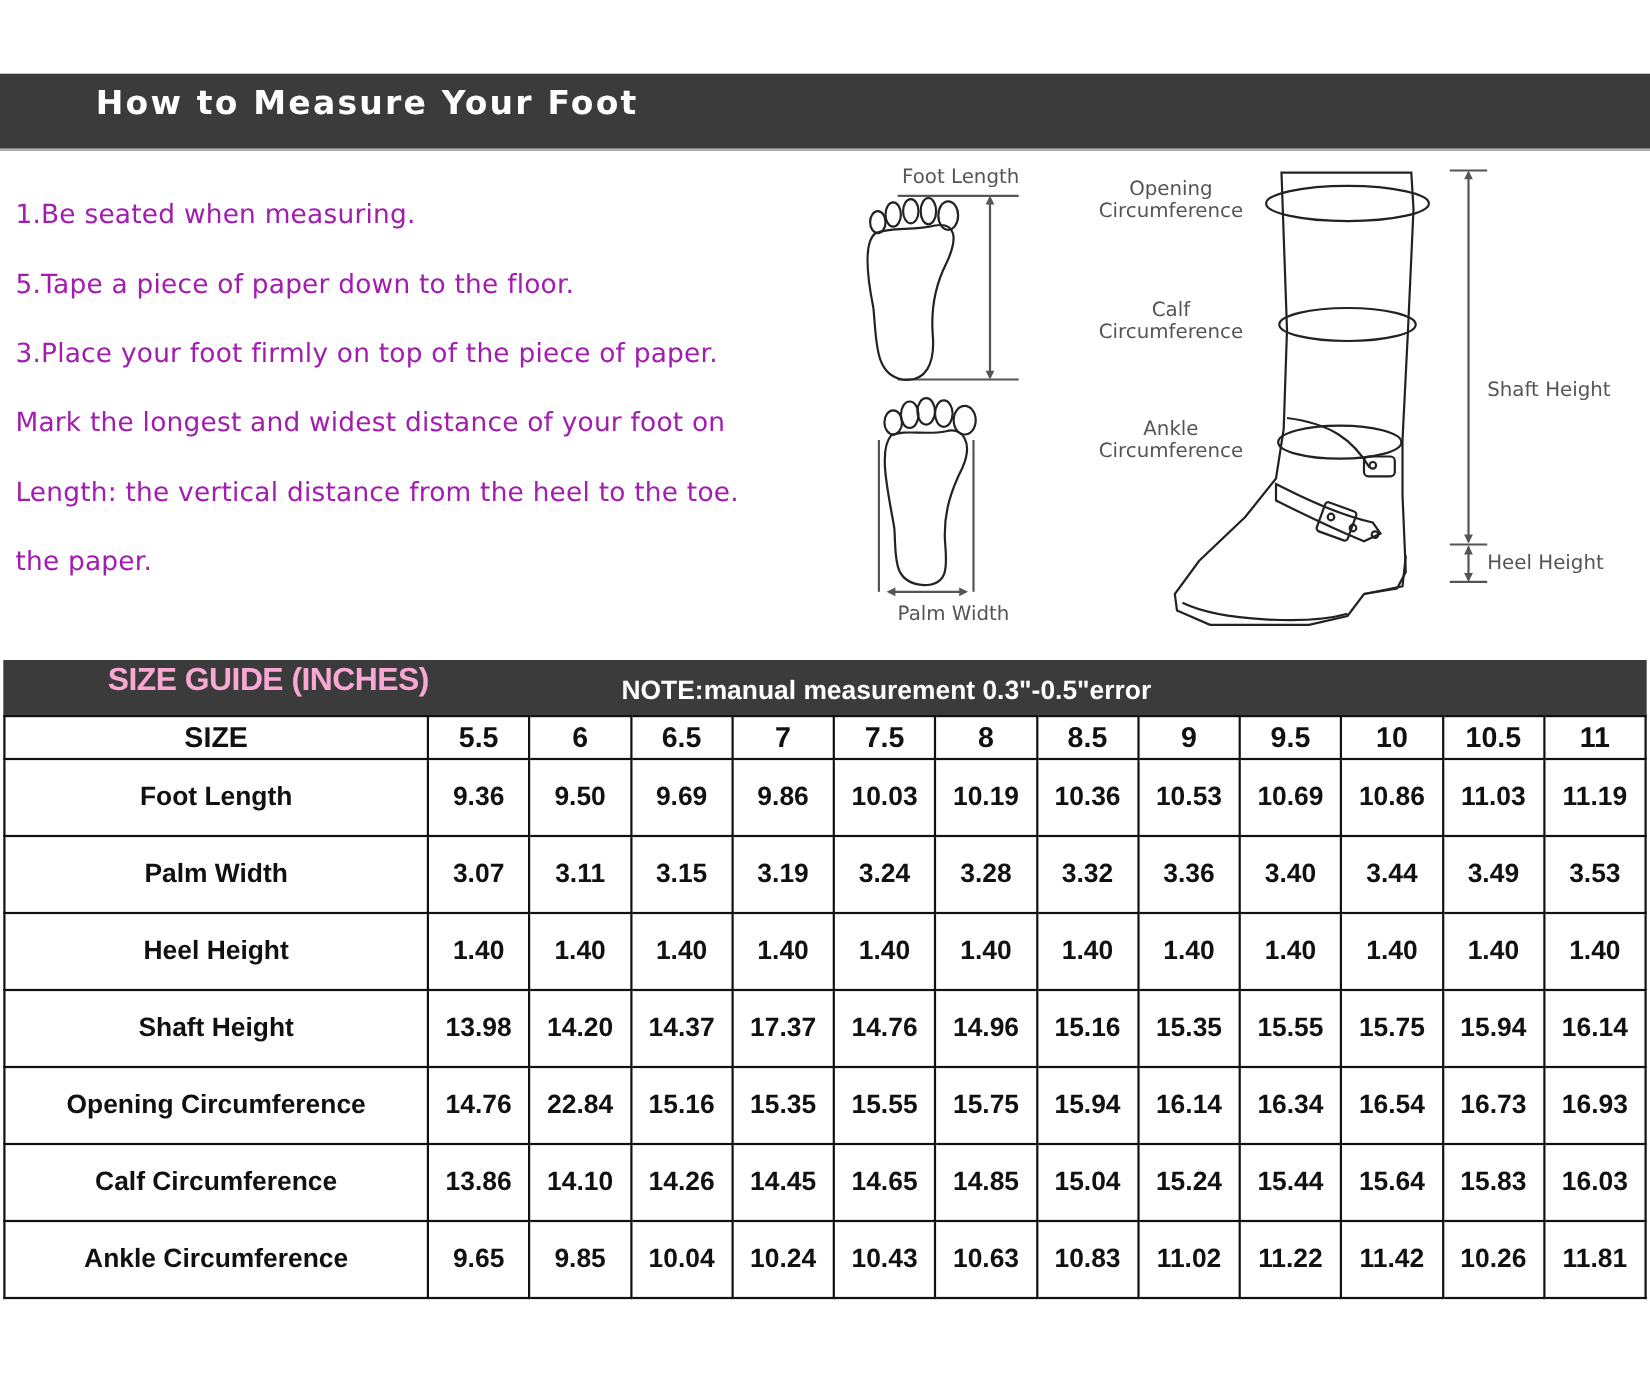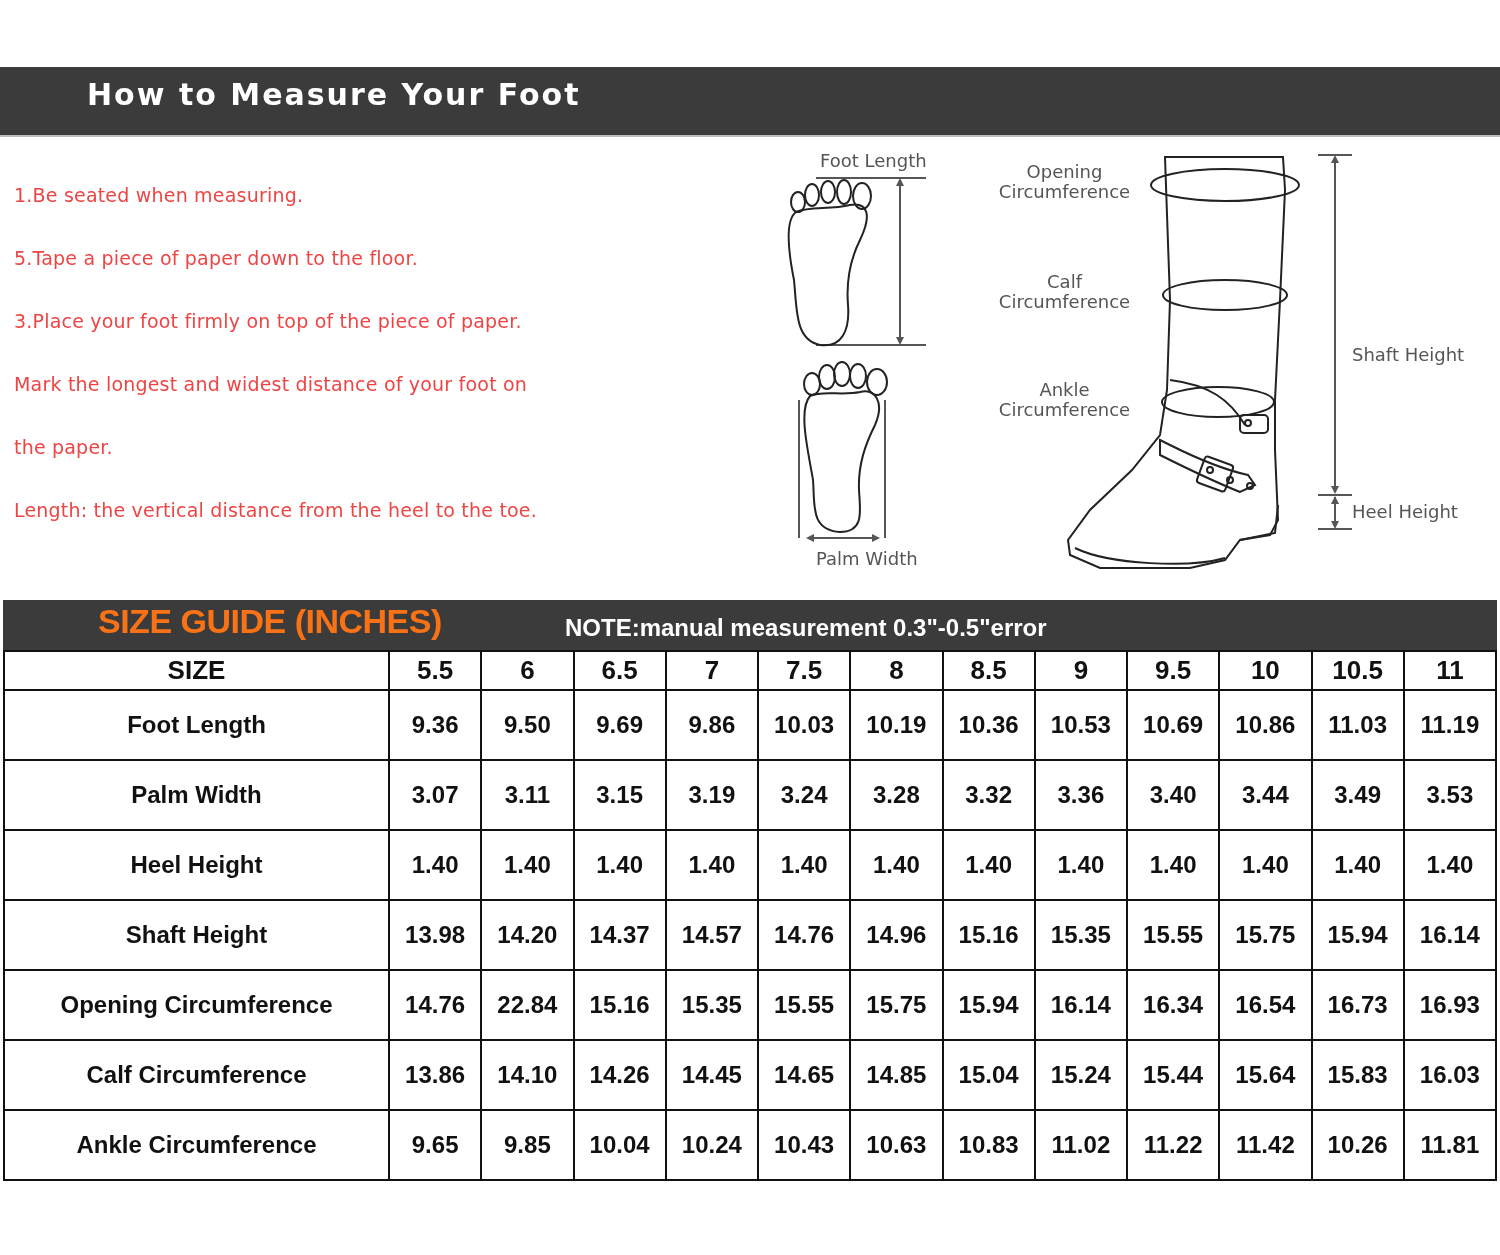--- a/index.html
+++ b/index.html
@@ -2,50 +2,50 @@
 <html><head>
   <meta charset="utf-8">
   <style>
     html, body { margin: 0; padding: 0; background: #ffffff; }
     body { width: 1500px; height: 1255px; position: relative; overflow: hidden; font-family: "Liberation Sans", sans-serif; color: #111; }
 
     .banner { position: absolute; left: 0; top: 67px; width: 1500px; height: 68px; background: #3b3b3b; border-bottom: 2px solid #bbb; }
     .banner-title { position: absolute; left: 87px; top: 10px; font-family: "DejaVu Sans", sans-serif; font-weight: bold; font-size: 30px; letter-spacing: 2px; color: #ffffff; }
 
     .steps { position: absolute; left: 14px; top: 168px; width: 740px; }
-    .step { font-family: "DejaVu Sans", sans-serif; font-size: 19px; color: #ef4444; height: 63px; line-height: 54px; white-space: nowrap; letter-spacing: 0.2px; }
+    .step { font-family: "DejaVu Sans", sans-serif; font-size: 24px; color: #a21caf; height: 63px; line-height: 54px; white-space: nowrap; letter-spacing: 0.2px; }
 
     .illus { position: absolute; left: 770px; top: 140px; width: 730px; height: 440px; }
     .illus svg { position: absolute; left: 0; top: 0; }
     .lbl { position: absolute; font-family: "DejaVu Sans", sans-serif; font-size: 18px; color: #555; text-align: center; line-height: 20px; }
 
     .sg-header { position: absolute; left: 3px; top: 600px; width: 1494px; height: 50px; background: #3b3b3b; }
-    .sg-title { position: absolute; left: 95px; top: 2px; font-weight: bold; font-size: 34px; color: #f97316; letter-spacing: -0.5px; }
+    .sg-title { position: absolute; left: 95px; top: 2px; font-weight: bold; font-size: 29px; color: #f9a8d4; letter-spacing: -0.5px; }
     .sg-note { position: absolute; left: 562px; top: 14px; font-weight: bold; font-size: 24px; color: #fff; }
 
     table.size { position: absolute; left: 3px; top: 650px; width: 1494px; border-collapse: collapse; table-layout: fixed; }
     table.size td { border: 2.5px solid #111; text-align: center; font-weight: bold; font-size: 24px; color: #111; padding: 0; }
     table.size tr.head td { height: 37px; font-size: 26px; }
     table.size tr.row td { height: 68px; }
     table.size td.label { width: 383px; font-size: 24px; text-align: center; }
   </style>
 </head>
 <body>
 
 <div class="banner">
   <div class="banner-title">How to Measure Your Foot</div>
 </div>
 
 <div class="steps">
   <div class="step">1.Be seated when measuring.</div>
   <div class="step">5.Tape a piece of paper down to the floor.</div>
   <div class="step">3.Place your foot firmly on top of the piece of paper.</div>
   <div class="step">Mark the longest and widest distance of your foot on</div>
+  <div class="step">Length: the vertical distance from the heel to the toe.</div>
   <div class="step">the paper.</div>
-  <div class="step">Length: the vertical distance from the heel to the toe.</div>
 </div>
 
 <div class="illus">
   <svg width="730" height="440" viewBox="0 0 730 440" fill="none" stroke="#222" stroke-width="2">
 
     <g>
       <line x1="46" y1="38" x2="156" y2="38" stroke="#555"></line>
       <line x1="46" y1="205" x2="156" y2="205" stroke="#555"></line>
       <line x1="130" y1="40" x2="130" y2="203" stroke="#555"></line>
       <polygon points="130,38 126,46 134,46" fill="#555" stroke="none"></polygon>
@@ -187,21 +187,21 @@
         <td>1.40</td>
         <td>1.40</td>
         <td>1.40</td>
         <td>1.40</td>
       </tr>
       <tr class="row">
         <td class="label">Shaft Height</td>
         <td>13.98</td>
         <td>14.20</td>
         <td>14.37</td>
-        <td>14.57</td>
+        <td>17.37</td>
         <td>14.76</td>
         <td>14.96</td>
         <td>15.16</td>
         <td>15.35</td>
         <td>15.55</td>
         <td>15.75</td>
         <td>15.94</td>
         <td>16.14</td>
       </tr>
       <tr class="row">

